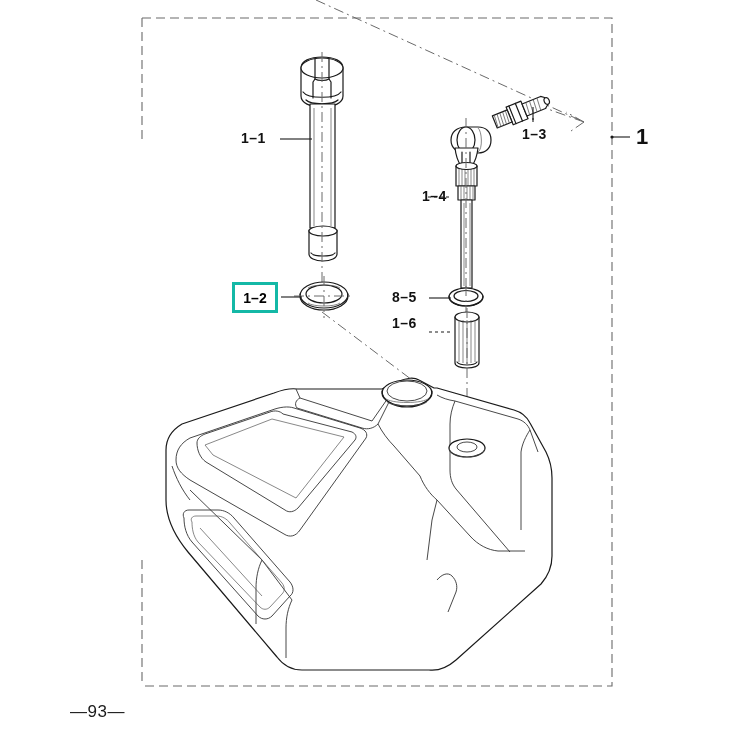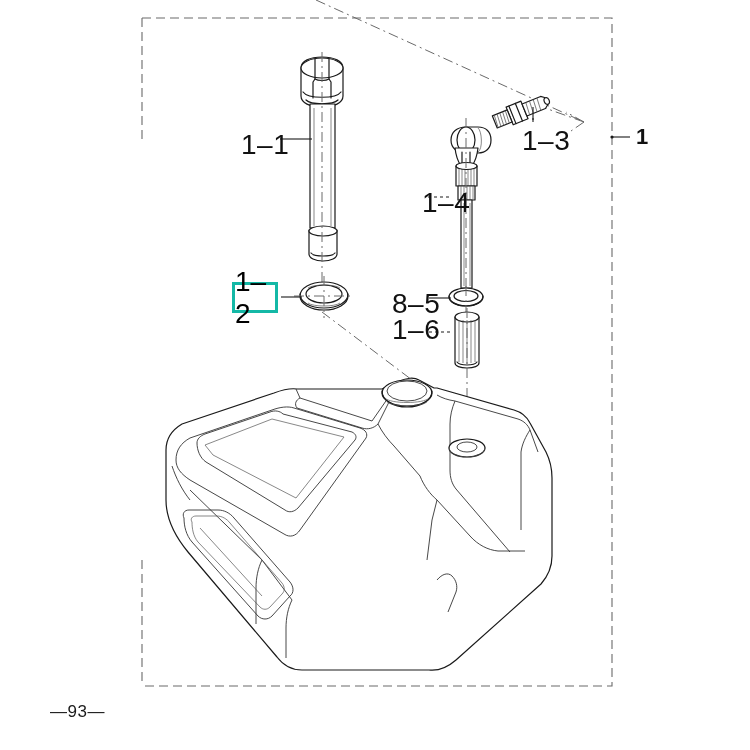--- a/index.html
+++ b/index.html
@@ -26,22 +26,22 @@
   }
   .label {
     position: absolute;
     font-family: "Liberation Sans", sans-serif;
     color: #111111;
     white-space: nowrap;
     letter-spacing: 0.5px;
     line-height: 1;
   }
   .callout-label {
-    font-size: 28px;
-    font-weight: 400;
+    font-size: 14px;
+    font-weight: 700;
   }
   .callout-main {
     font-size: 22px;
     font-weight: 700;
   }
   .highlight-box {
     position: absolute;
     border: 3px solid #14b8a6;
     background: #ffffff;
     box-sizing: border-box;
@@ -50,20 +50,21 @@
     justify-content: center;
   }
   .highlight-box .callout-label {
     position: static;
   }
   .page-number {
     position: absolute;
     font-size: 17px;
     color: #1a1a1a;
     letter-spacing: 0.5px;
+    margin-left: 20px;
   }
 </style>
 </head>
 <body>
 
 <div id="page">
 
   <svg viewBox="0 0 750 750" xmlns="http://www.w3.org/2000/svg">
     <defs>
       <style>

